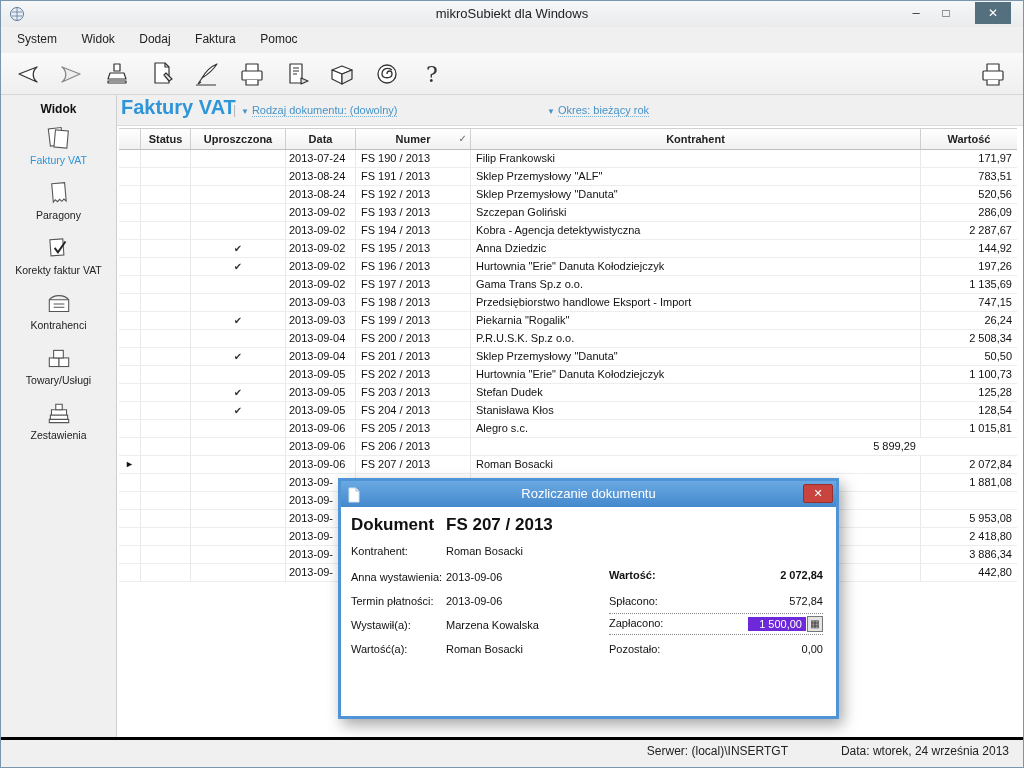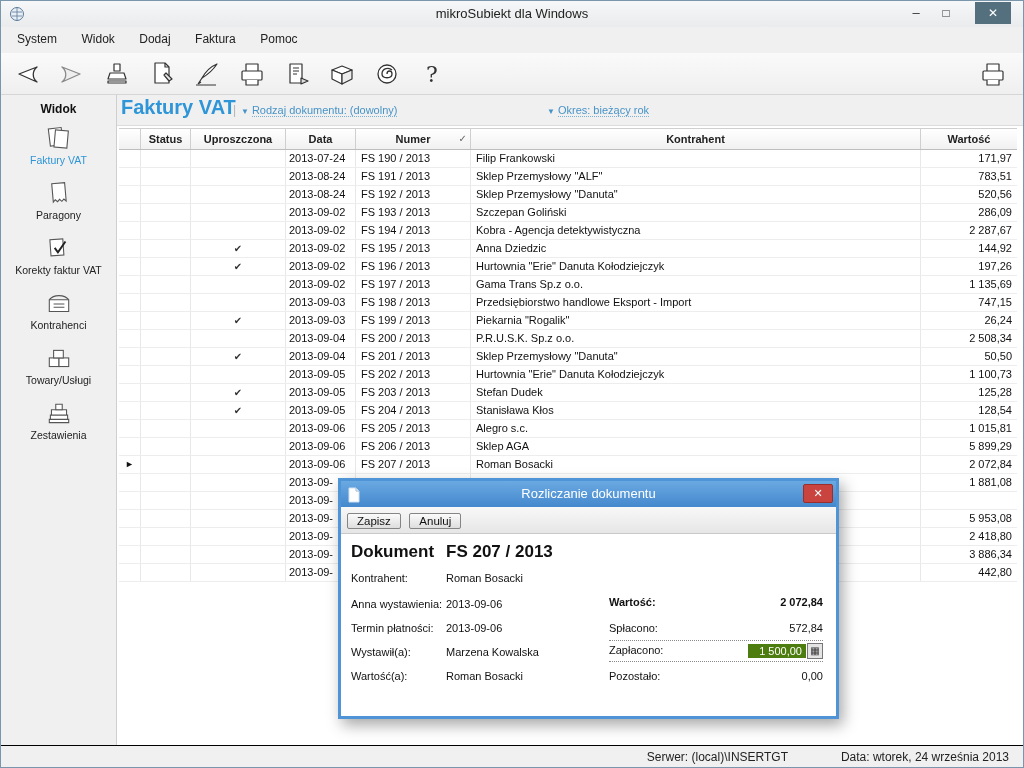--- a/index.html
+++ b/index.html
@@ -53,21 +53,21 @@
   .trow{height:18px;border-bottom:1px solid #ededed}
   .tcell{font-size:11px;color:#111;line-height:17px;border-right:1px solid #e8e8e8;overflow:hidden;white-space:nowrap}
   .row-selector-cell{text-align:center;font-size:9px;color:#111}
   .check-cell{text-align:center;font-size:10px;color:#333}
   .date-cell{padding-left:3px}
   .numer-cell{padding-left:5px}
   .kontrahent-cell{padding-left:5px}
   .value-cell{text-align:right;padding-right:5px}
 
   
-  .statusbar{position:absolute;left:0;bottom:0;width:100%;height:22px;background:#f0f0f0;border-top:1px solid #000000}
+  .statusbar{position:absolute;left:0;bottom:0;width:100%;height:30px;background:#f0f0f0;border-top:3px solid #000000}
   .status-item{position:absolute;top:4px;font-size:12px;color:#222;white-space:nowrap}
   .status-server{right:235px}
   .status-date{right:14px}
 
   
   .dialog{position:absolute;left:337px;top:477px;width:501px;height:241px;background:#fff;border:3px solid #4e94d6;box-shadow:4px 6px 14px rgba(0,0,0,.35);z-index:10}
   .dlg-title{position:relative;height:26px;background:linear-gradient(#6aa9e2,#4488cd);color:#fff;font-size:13px;text-align:center;line-height:26px}
   .dlg-doc-icon{position:absolute;left:6px;top:5px}
   .dlg-close{position:absolute;right:3px;top:3px;width:30px;height:19px;background:#c9443f;border:1px solid #992e2a;border-radius:2px;color:#fff;font-size:11px;line-height:17px;text-align:center}
   .dlg-strip{height:27px;background:linear-gradient(#f8f8f8,#e6e6e6);border-bottom:1px solid #c9c9c9;padding:4px 0 0 6px}
@@ -77,21 +77,21 @@
   .doc-number{position:absolute;left:105px;top:8px;font-size:17px;font-weight:bold;color:#111}
   .dfield{position:absolute;left:10px;width:250px;font-size:11px;color:#111}
   .dfield .dlabel{display:inline-block;width:118px}
   .dfield .dvalue{position:absolute;left:95px}
   .damount{position:absolute;left:268px;width:214px;font-size:11px;color:#111}
   .damount .dalabel{float:left}
   .damount .davalue{float:right}
   .bold{font-weight:bold}
   .pay-row{height:22px;border-top:1px dotted #8a8a8a;border-bottom:1px dotted #8a8a8a;padding-top:3px}
   .pay-input{position:absolute;right:0;top:2px;display:flex;align-items:center}
-  .pay-text{background:#4d7c0f;color:#fff;font-size:11px;padding:1px 4px;min-width:58px;text-align:right}
+  .pay-text{background:#6d28d9;color:#fff;font-size:11px;padding:1px 4px;min-width:58px;text-align:right}
   .calc-btn{width:16px;height:16px;border:1px solid #777;background:#e4e4e4;font-size:10px;line-height:14px;text-align:center;color:#333;margin-left:1px}
 </style>
 </head>
 <body>
 
 <div class="window">
 
   <div class="titlebar">
     <span class="app-icon">
       <svg width="16" height="16" viewBox="0 0 16 16">
@@ -448,21 +448,20 @@
           <div class="tcell numer-cell">FS 205 / 2013</div>
           <div class="tcell kontrahent-cell">Alegro s.c.</div>
           <div class="tcell value-cell" style="border-right: none;">1 015,81</div>
         </div>
         <div class="trow">
           <div class="tcell row-selector-cell"></div>
           <div class="tcell status-cell"></div>
           <div class="tcell check-cell"></div>
           <div class="tcell date-cell">2013-09-06</div>
           <div class="tcell numer-cell">FS 206 / 2013</div>
-          <div class="tcell kontrahent-cell">Sklep AGA</div>
           <div class="tcell value-cell" style="border-right: none;">5 899,29</div>
         </div>
         <div class="trow">
           <div class="tcell row-selector-cell">►</div>
           <div class="tcell status-cell"></div>
           <div class="tcell check-cell"></div>
           <div class="tcell date-cell">2013-09-06</div>
           <div class="tcell numer-cell">FS 207 / 2013</div>
           <div class="tcell kontrahent-cell">Roman Bosacki</div>
           <div class="tcell value-cell" style="border-right: none;">2 072,84</div>
@@ -533,24 +532,20 @@
     <div class="dlg-title">
       <span class="dlg-doc-icon">
         <svg width="14" height="16" viewBox="0 0 14 16">
             <path d="M2 1 h7 l3 3 v11 H2 z" fill="#fff" stroke="#cfe2f3"></path>
             <path d="M9 1 v3 h3" stroke="#9db8d0" fill="none"></path>
           </svg>
       </span>
       <span>Rozliczanie dokumentu</span>
       <span class="dlg-close">✕</span>
     </div>
-    <div class="dlg-strip">
-      <span class="dlg-btn">Zapisz</span>
-      <span class="dlg-btn">Anuluj</span>
-    </div>
     <div class="dlg-content">
       <span class="doc-label">Dokument</span>
       <span class="doc-number">FS 207 / 2013</span>
 
       <div class="dfield" style="top:38px">
         <span class="dlabel">Kontrahent:</span>
         <span class="dvalue">Roman Bosacki</span>
       </div>
       <div class="dfield" style="top:64px">
         <span class="dlabel">Anna wystawienia:</span>

